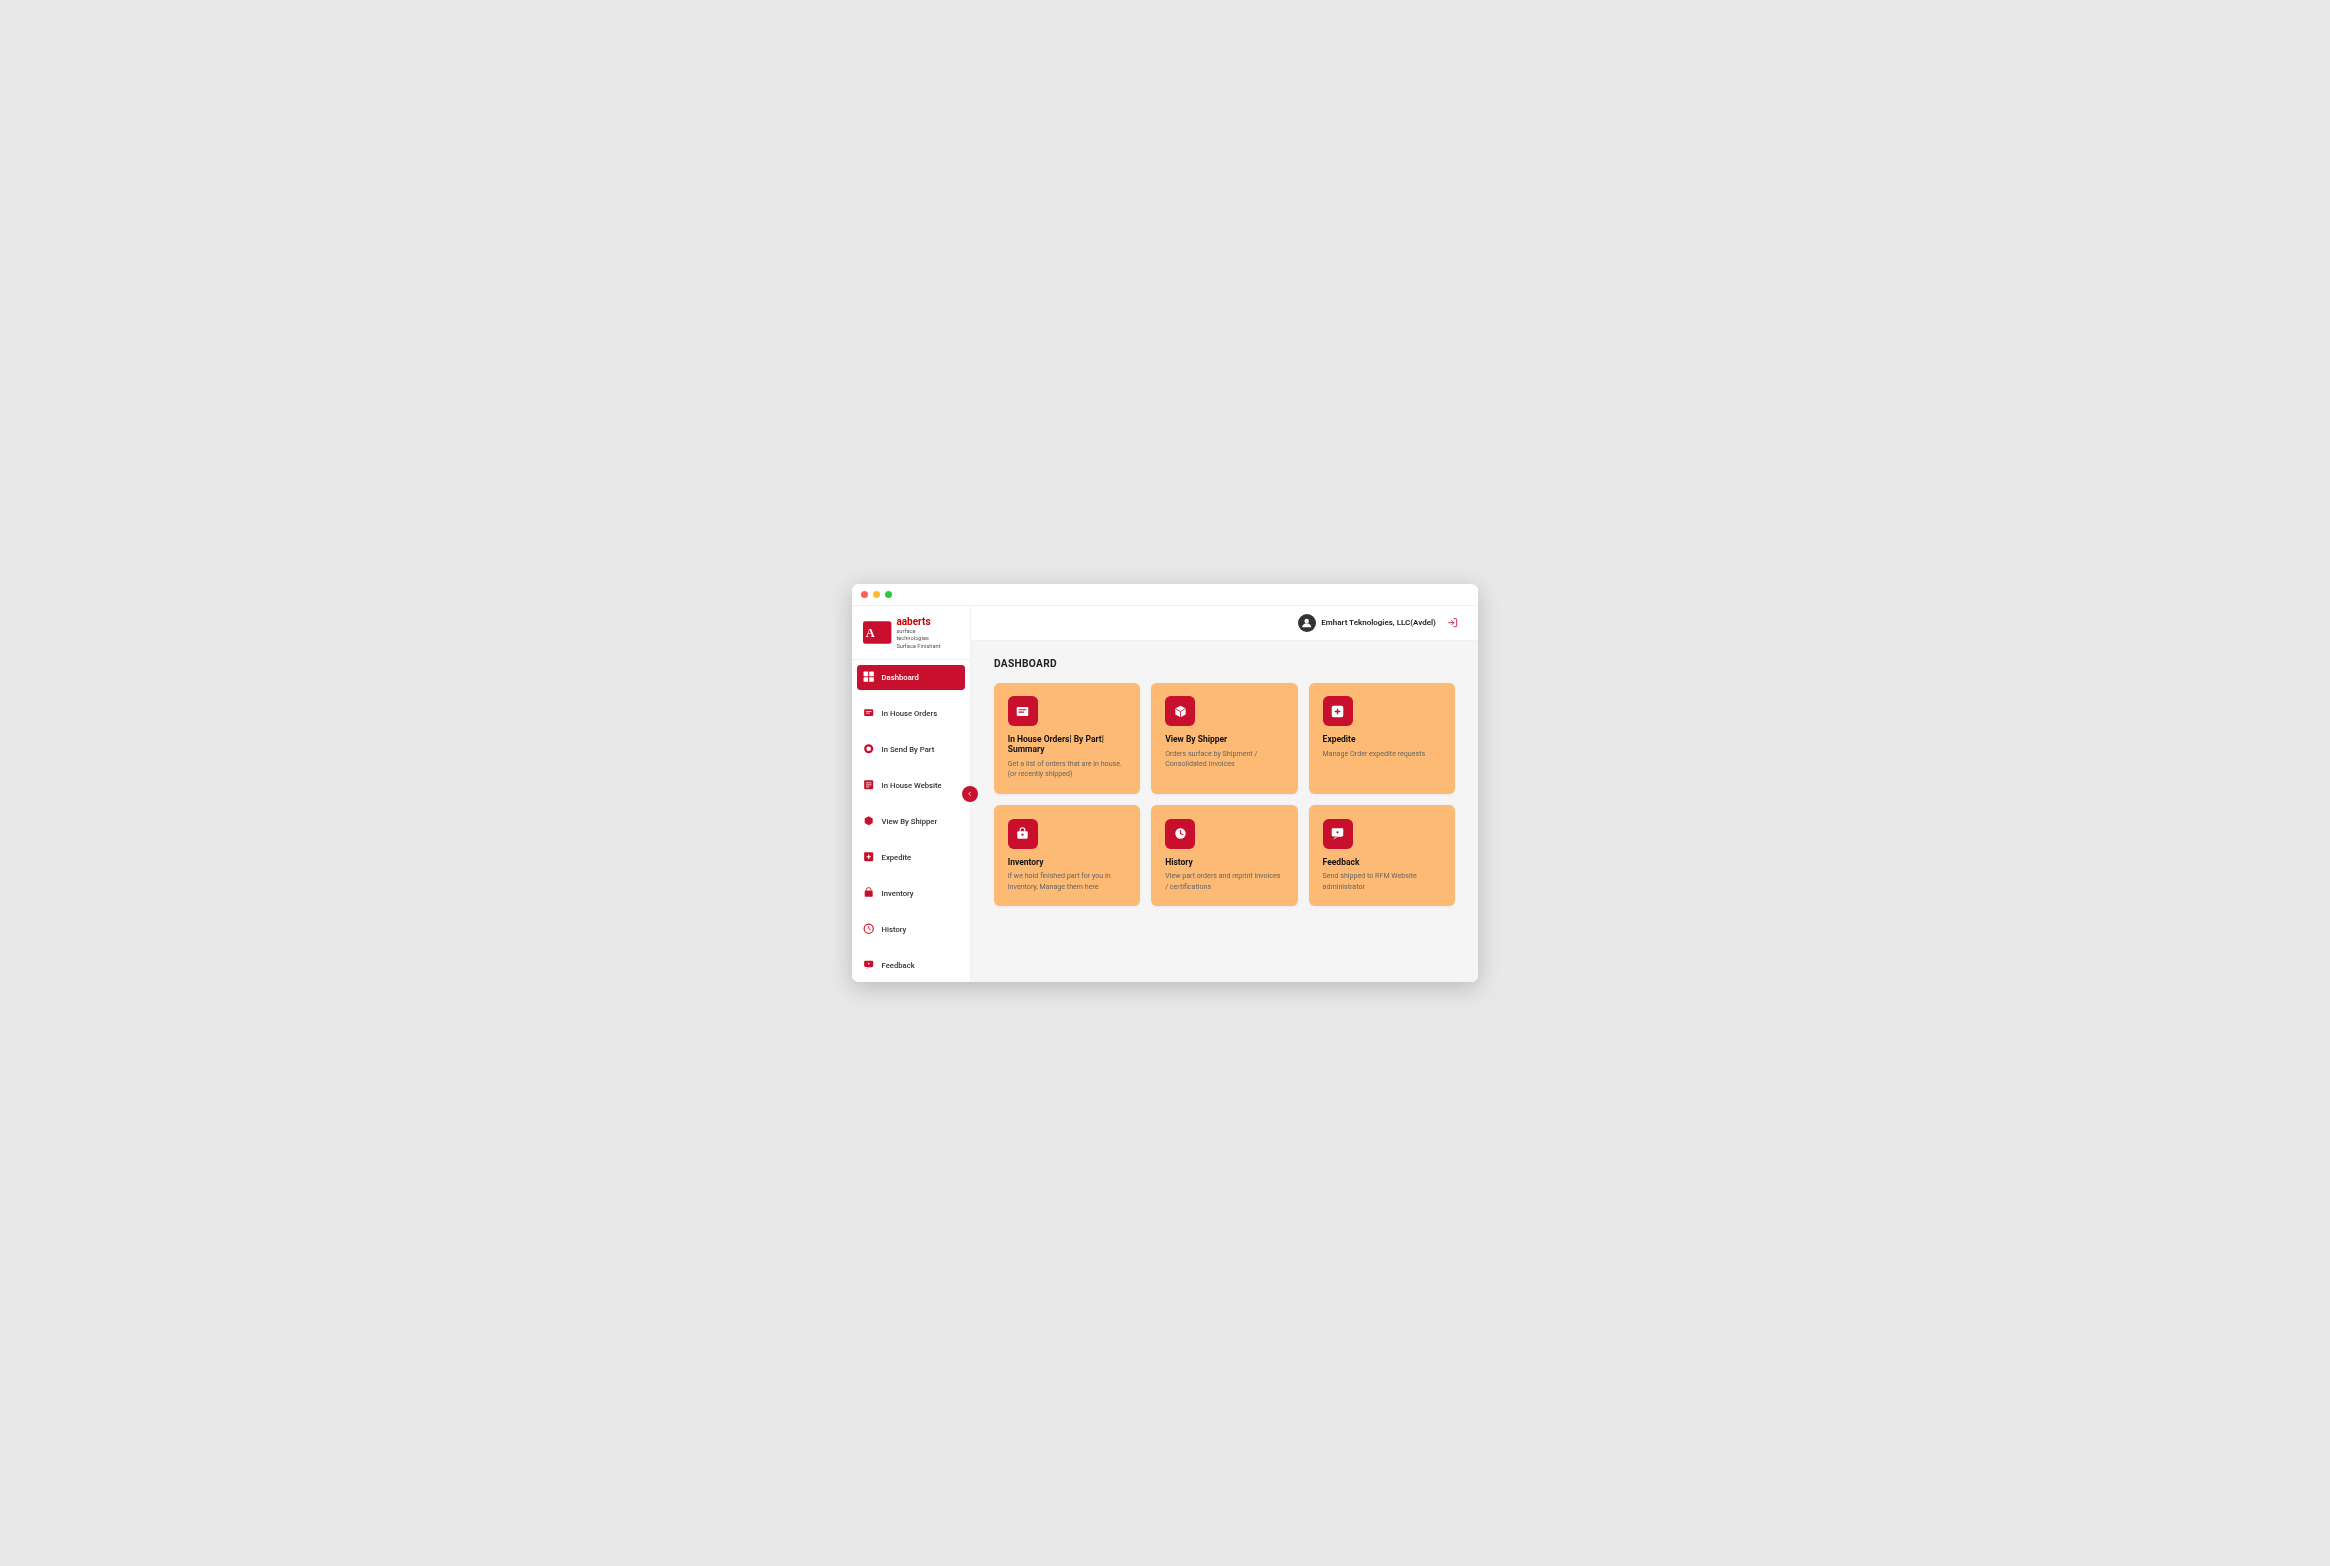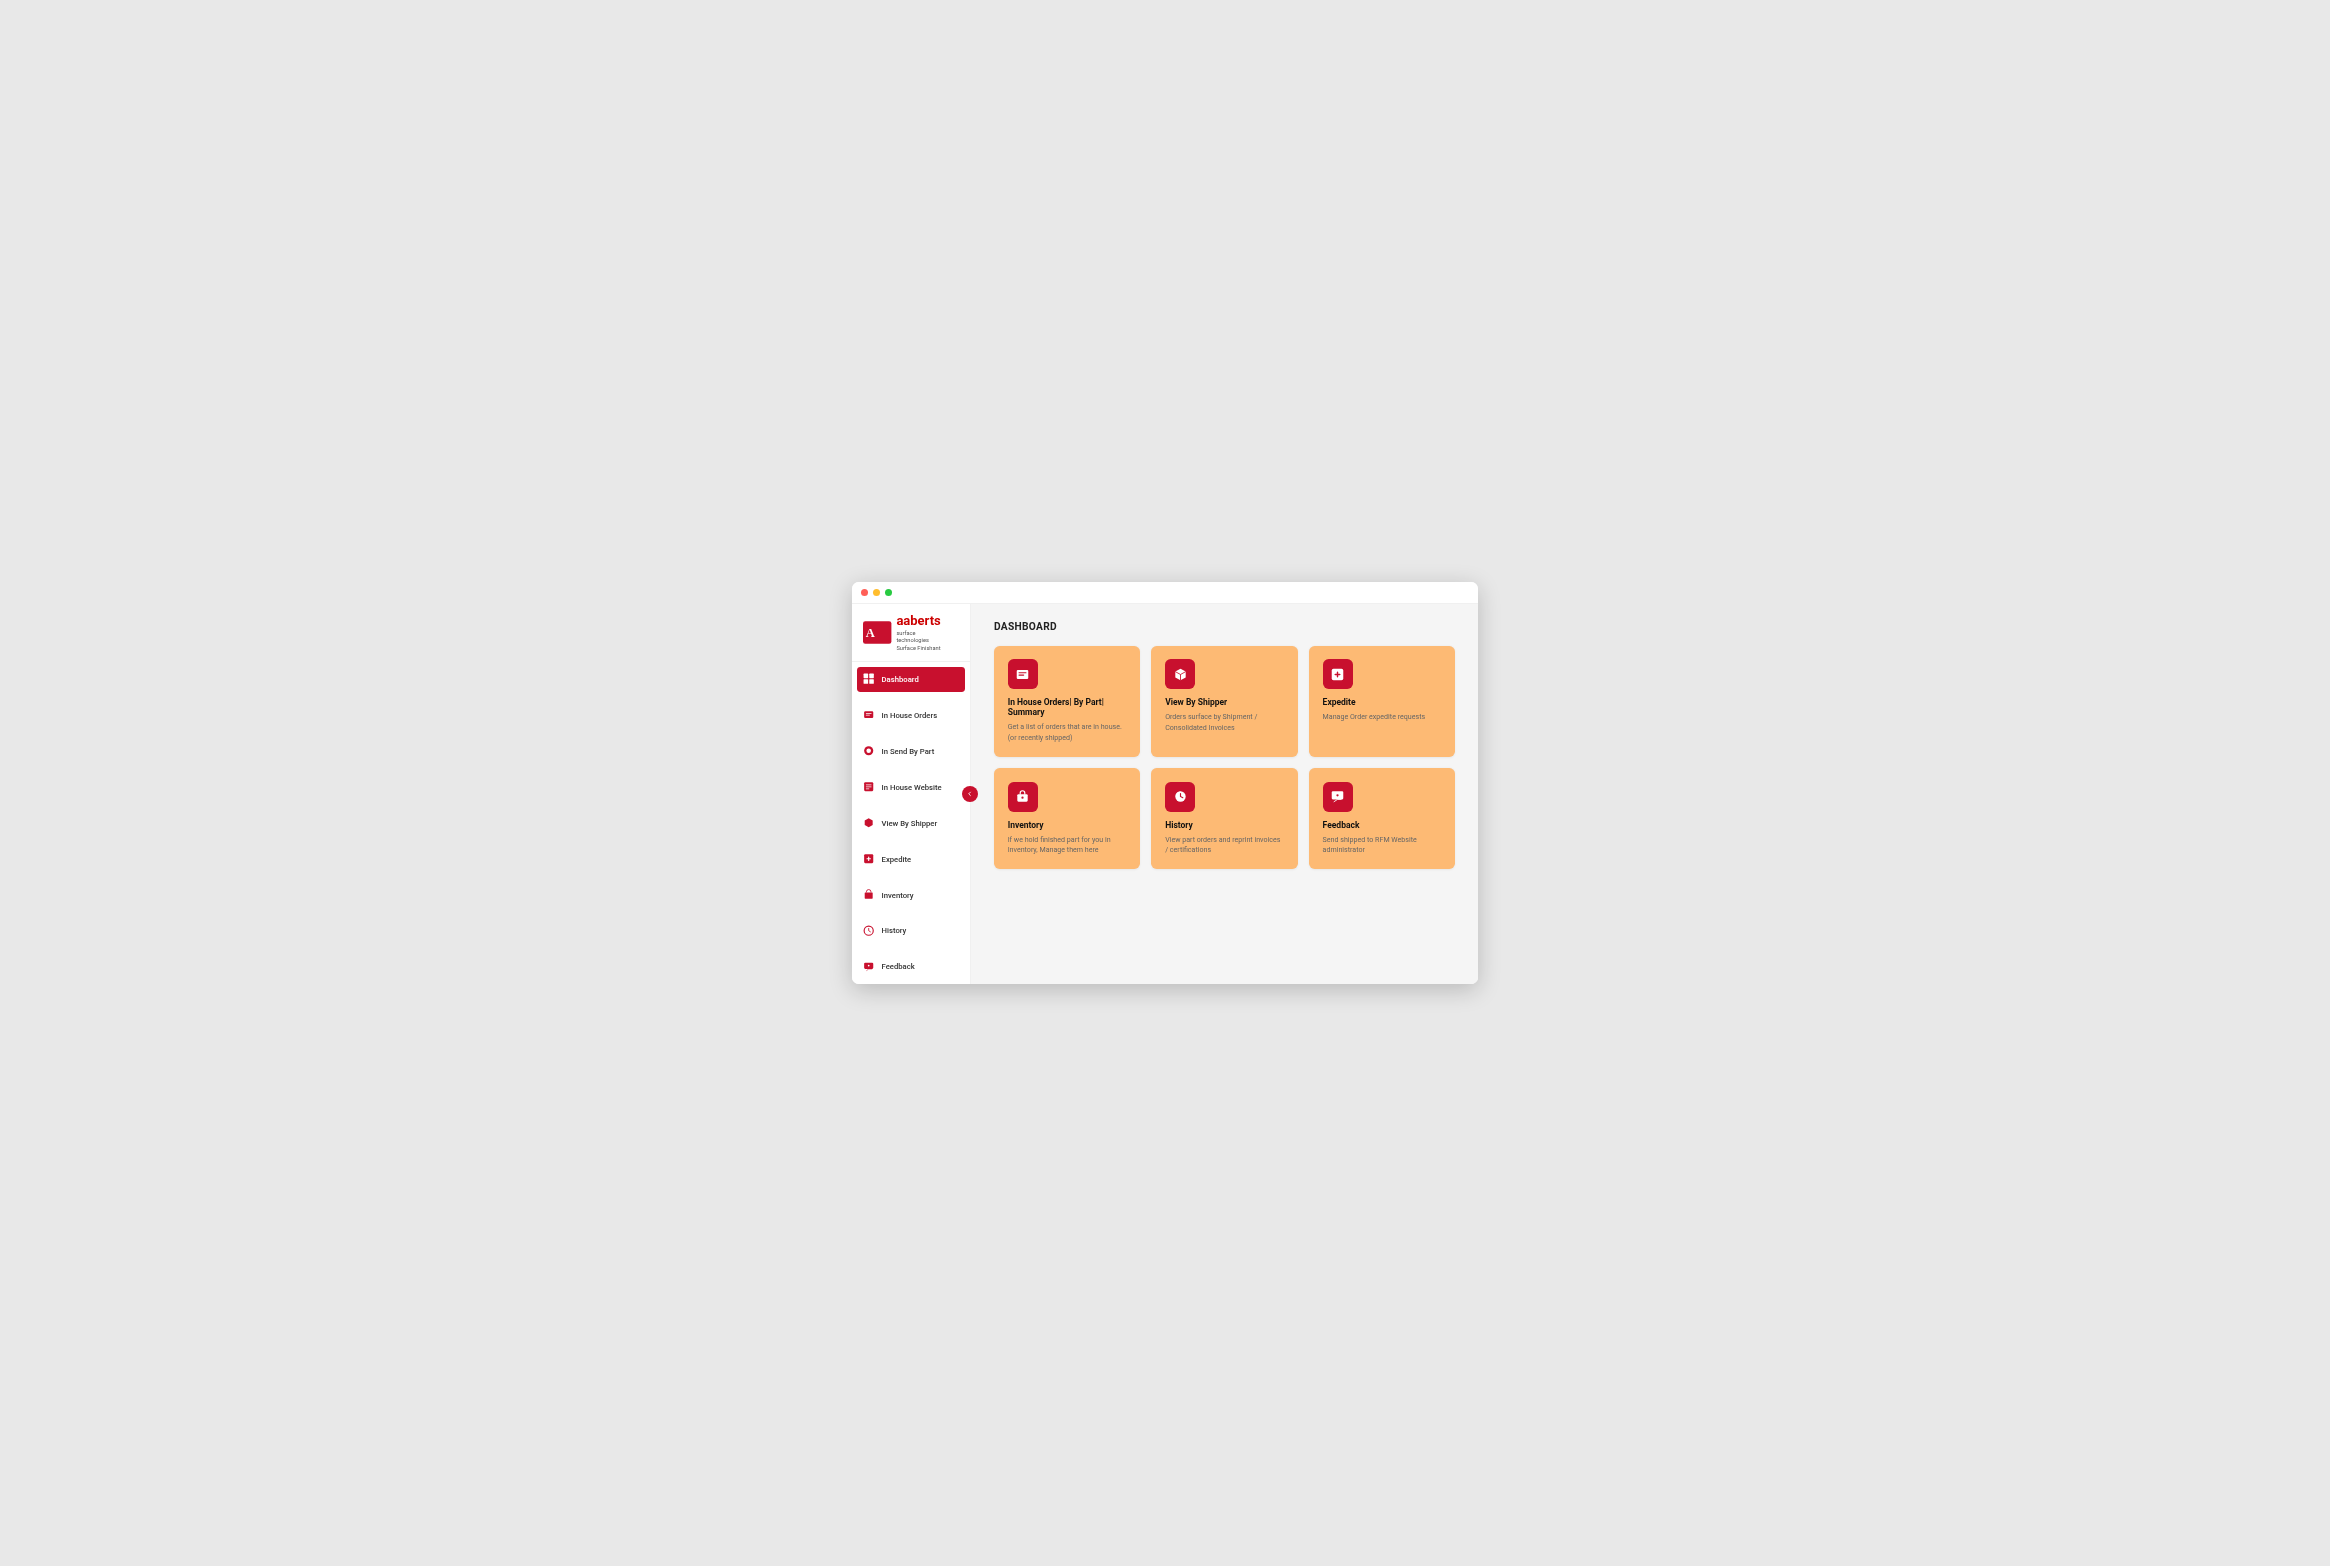--- a/index.html
+++ b/index.html
@@ -70,21 +70,21 @@
       height: 23px;
       margin-right: 4.6px;
       flex-shrink: 0;
     }
 
     .logo-text {
       font-size: 5.7px;
       color: #555;
       line-height: 1.3;
     }
-    .logo-text .brand { font-size: 13px; font-weight: 700; color: #c00; }
+    .logo-text .brand { font-size: 10px; font-weight: 700; color: #c00; }
 
     .sidebar-nav {
       flex: 1;
       padding: 4.6px 0;
     }
 
     .nav-item {
       display: flex;
       align-items: center;
       gap: 6.8px;
@@ -375,20 +375,37 @@
 
       <div class="collapse-btn">
         <svg width="5.7" height="5.7" viewBox="0 0 10 10" fill="white">
           <path d="M6 2L3 5l3 3" stroke="white" stroke-width="1.5" fill="none" stroke-linecap="round"></path>
         </svg>
       </div>
     </div>
 
     <div class="main-content">
 
+      <div class="top-header">
+        <div class="user-info">
+          <div class="user-avatar">
+            <svg width="11.4" height="11.4" viewBox="0 0 20 20" fill="white">
+              <circle cx="10" cy="7" r="4"></circle>
+              <path d="M2 18c0-4 3.6-7 8-7s8 3 8 7" fill="white"></path>
+            </svg>
+          </div>
+          <span class="user-name">Emhart Teknologies, LLC(Avdel)</span>
+          <div class="logout-btn">
+            <svg width="11.4" height="11.4" viewBox="0 0 20 20" fill="#c8102e">
+              <path d="M12 3h4a1 1 0 011 1v12a1 1 0 01-1 1h-4" stroke="#c8102e" stroke-width="1.5" fill="none" stroke-linecap="round"></path>
+              <path d="M8 14l4-4-4-4M12 10H3" stroke="#c8102e" stroke-width="1.5" fill="none" stroke-linecap="round" stroke-linejoin="round"></path>
+            </svg>
+          </div>
+        </div>
+      </div>
 
       <div class="dashboard-area">
         <h1 class="dashboard-title">DASHBOARD</h1>
 
         <div class="cards-grid">
 
           <div class="card">
             <div class="card-icon-wrap">
               <svg viewBox="0 0 26 26">
                 <rect x="3" y="5" width="20" height="16" rx="2"></rect>

